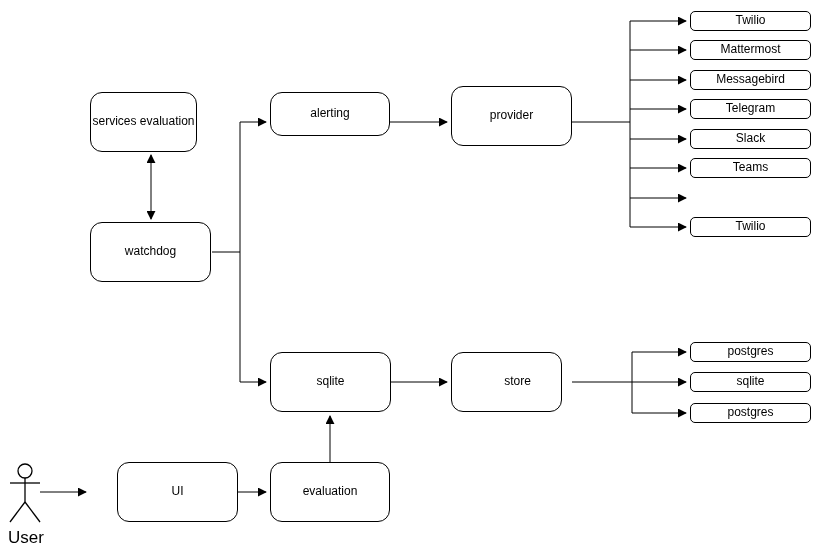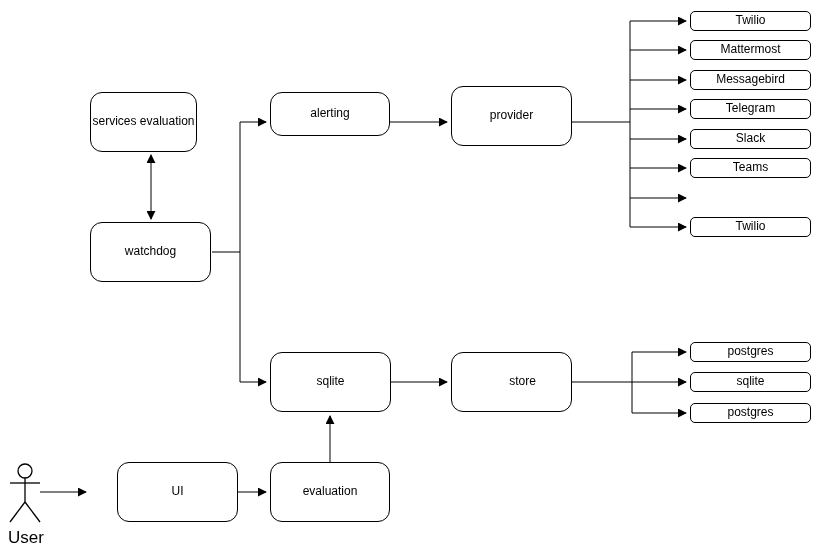--- a/index.html
+++ b/index.html
@@ -125,21 +125,21 @@
   </div>
 
   <div class="node big" style="left:451px; top:86px; width:121px; height:60px;">
     <span>provider</span>
   </div>
 
   <div class="node big" style="left:270px; top:352px; width:121px; height:60px;">
     <span>sqlite</span>
   </div>
 
-  <div class="node big" style="left:451px; top:352px; width:121px; height:60px;padding-left:22px;">
+  <div class="node big" style="left:451px; top:352px; width:111px; height:60px;padding-left:22px;">
     <span>store</span>
   </div>
 
   <div class="node big" style="left:90px; top:462px; width:121px; height:60px;margin-left:27px;">
     <span>UI</span>
   </div>
 
   <div class="node big" style="left:270px; top:462px; width:120px; height:60px;">
     <span>evaluation</span>
   </div>

